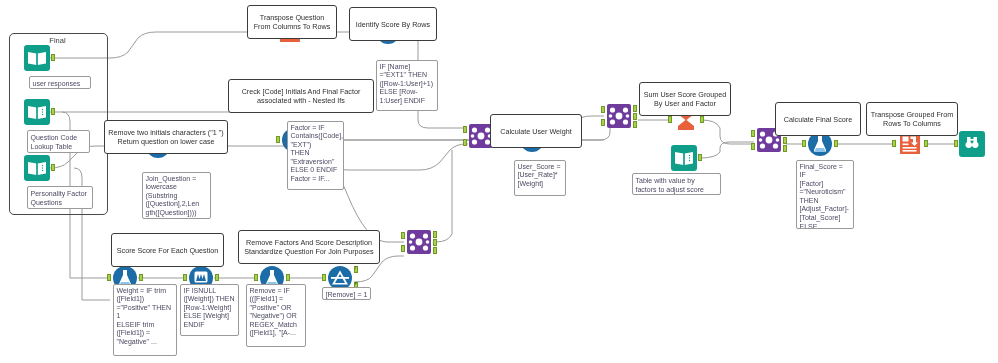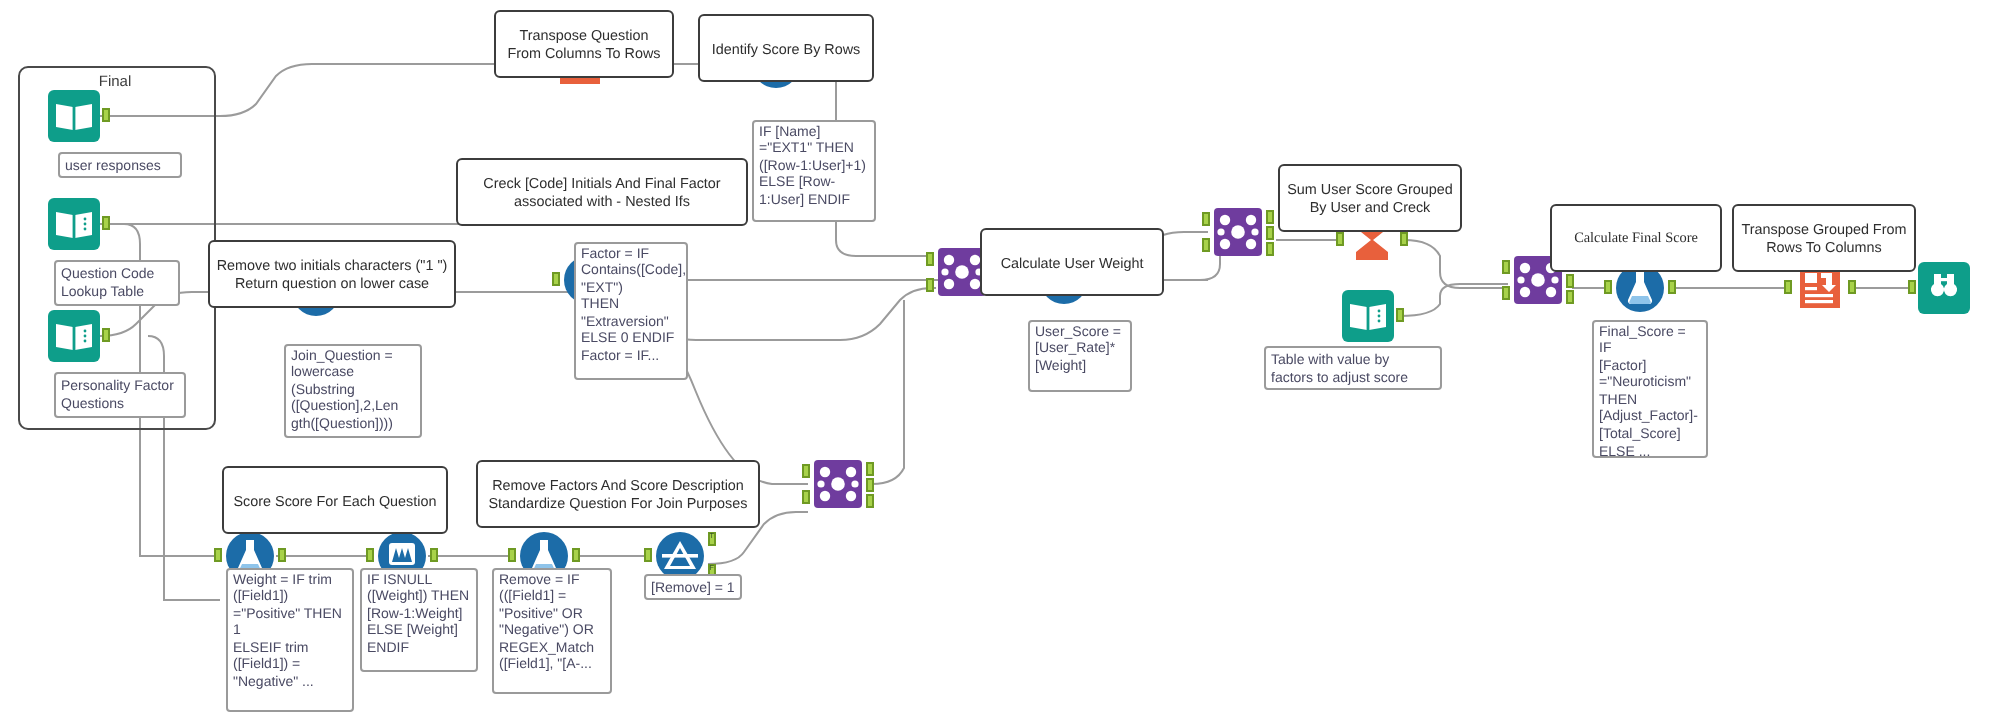--- a/index.html
+++ b/index.html
@@ -359,22 +359,22 @@
 
   <div class="titlebox" style="left:247px;top:5px;width:90px;height:20px;">Transpose Question From
 Columns To Rows</div>
   <div class="titlebox" style="left:349px;top:7px;width:88px;height:15px;">Identify Score By Rows</div>
   <div class="titlebox" style="left:228px;top:79px;width:146px;height:21px;">Creck [Code] Initials And Final Factor
 associated with - Nested Ifs</div>
   <div class="titlebox" style="left:104px;top:120px;width:124px;height:21px;">Remove two initials characters ("1 ")
 Return question on lower case</div>
   <div class="titlebox" style="left:490px;top:114px;width:92px;height:15px;">Calculate User Weight</div>
   <div class="titlebox" style="left:639px;top:82px;width:92px;height:21px;">Sum User Score Grouped
-By User and Creck</div>
-  <div class="titlebox" style="left:775px;top:102px;width:86px;height:17px;font-family:Liberation Serif, serif;">Calculate Final Score</div>
+By User and Factor</div>
+  <div class="titlebox" style="left:775px;top:102px;width:86px;height:17px;">Calculate Final Score</div>
   <div class="titlebox" style="left:866px;top:102px;width:92px;height:21px;">Transpose Grouped From
 Rows To Columns</div>
   <div class="titlebox" style="left:111px;top:233px;width:113px;height:14px;">Score Score For Each Question</div>
   <div class="titlebox" style="left:238px;top:230px;width:142px;height:21px;">Remove Factors And Score Description
 Standardize Question For Join Purposes</div>
 
   <div class="labelbox" style="left:29px;top:76px;width:62px;height:13px;">user responses</div>
   <div class="labelbox" style="left:27px;top:130px;width:63px;height:23px;">Question Code
 Lookup Table</div>
   <div class="labelbox" style="left:27px;top:186px;width:66px;height:23px;">Personality Factor

